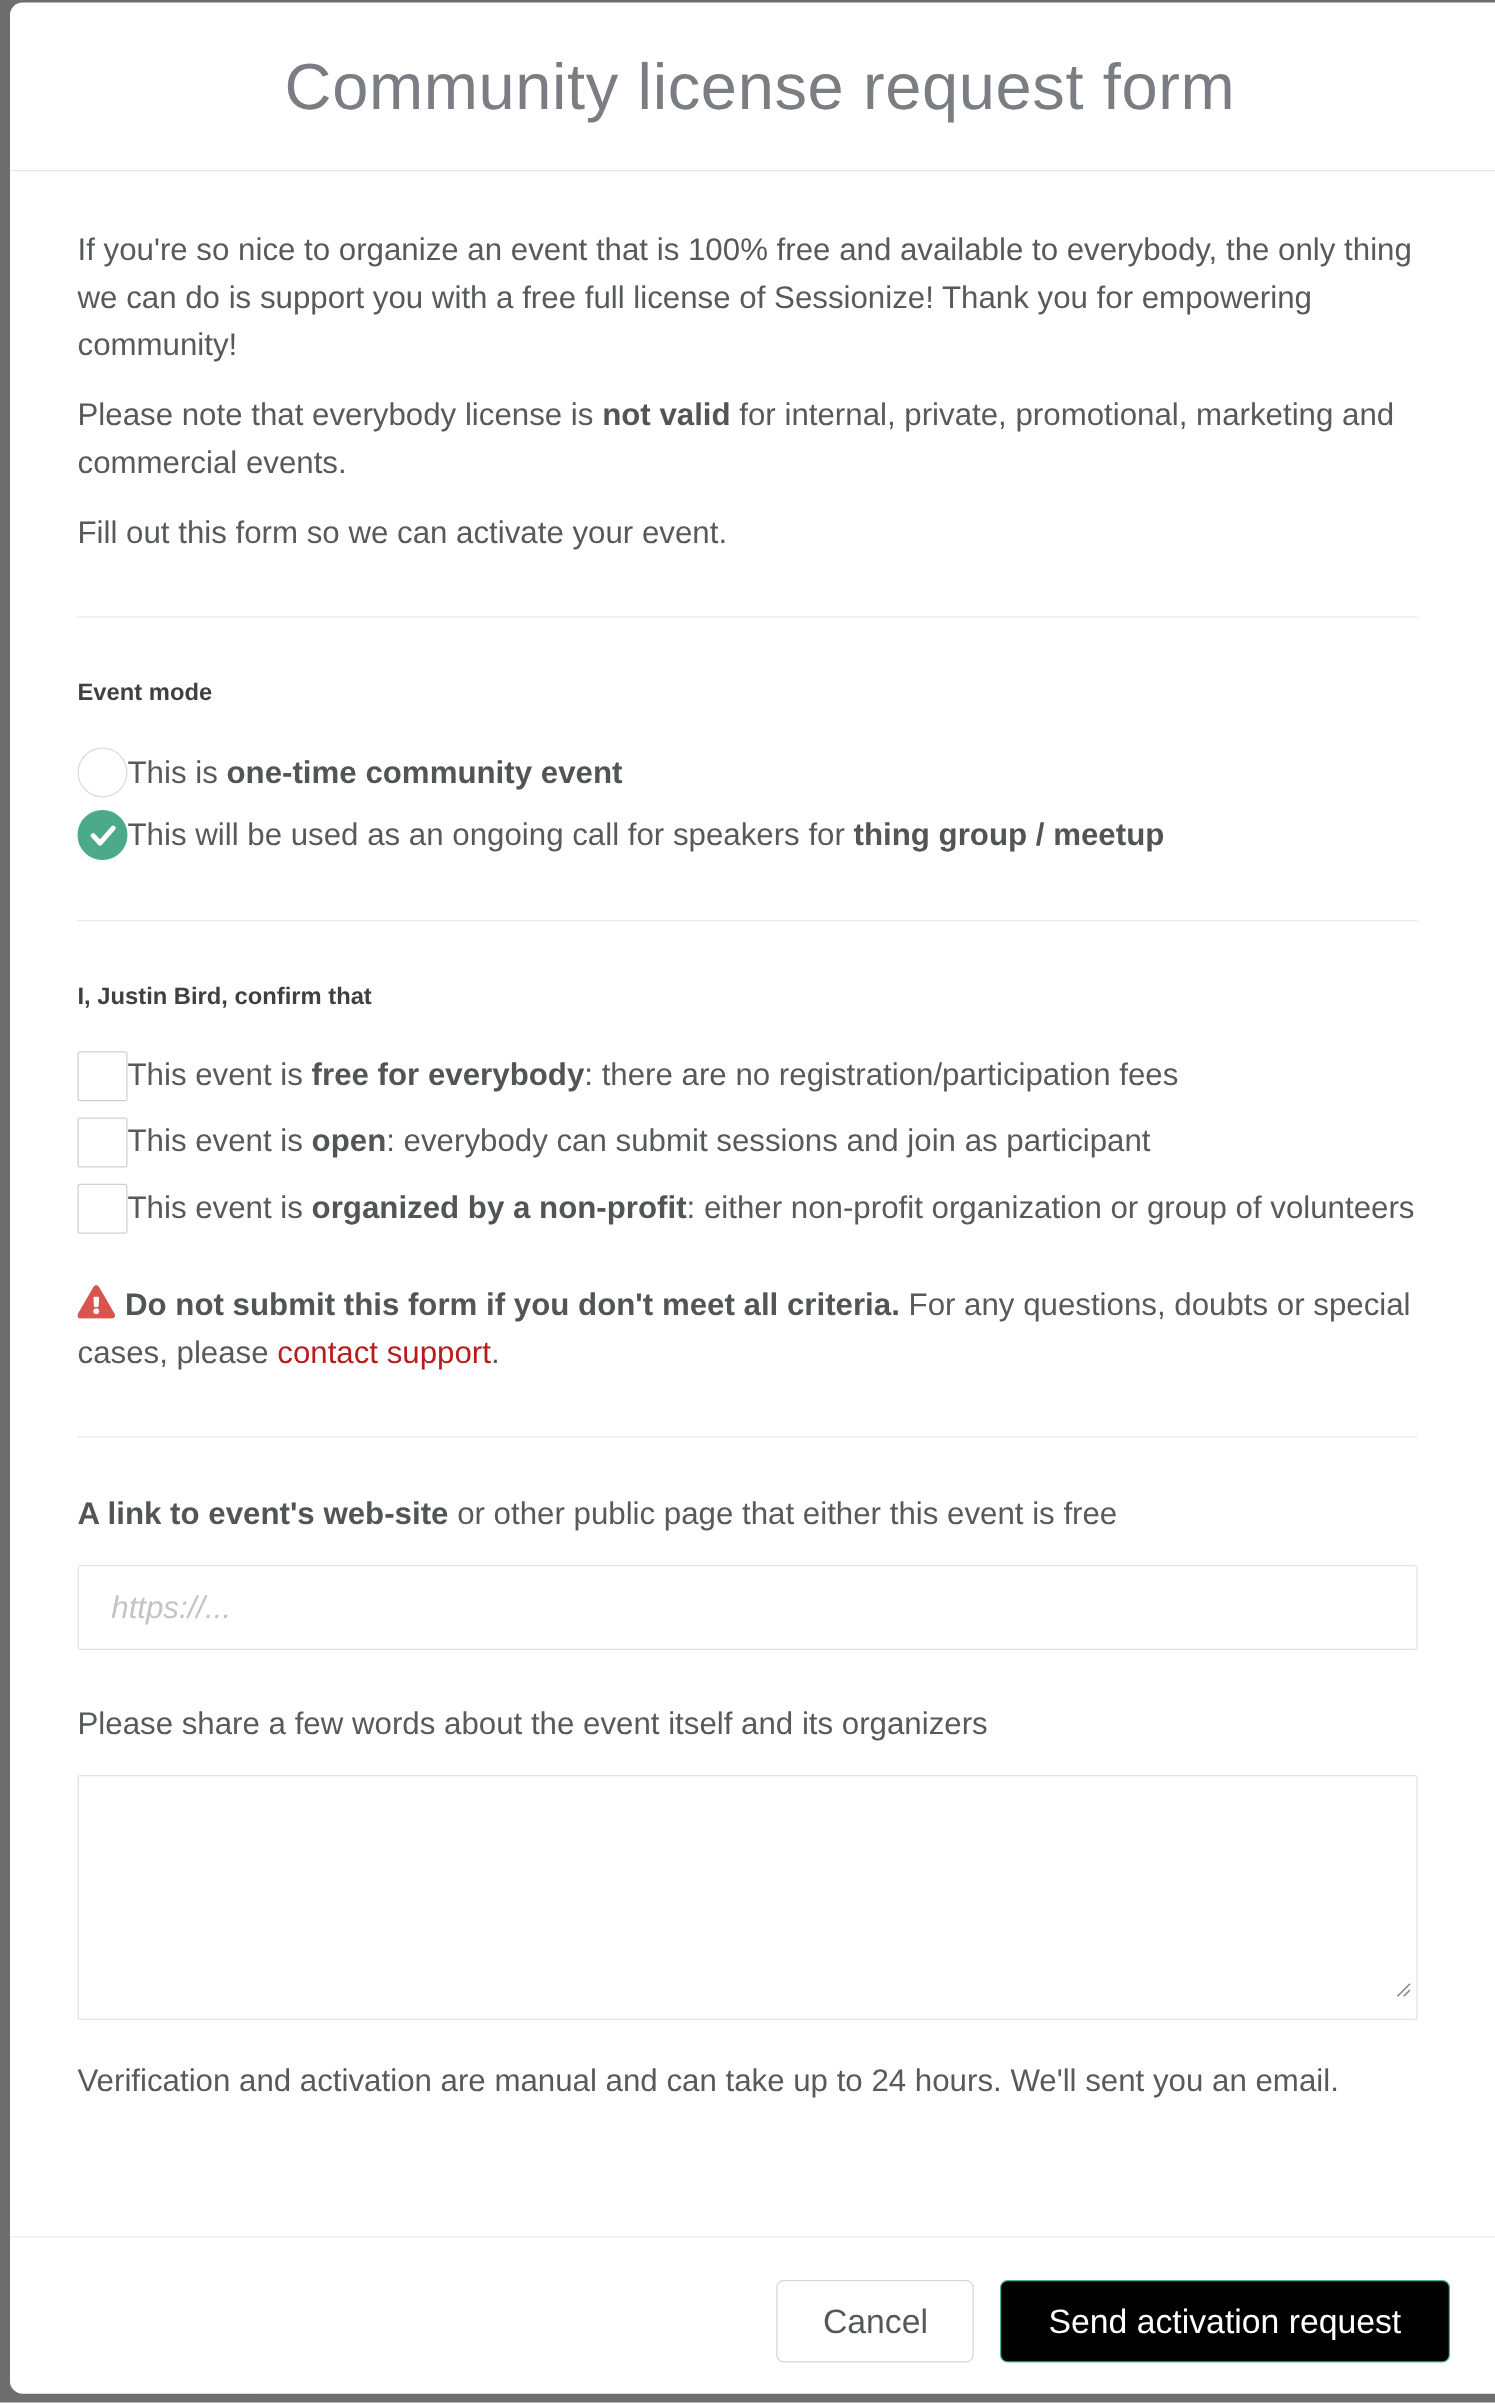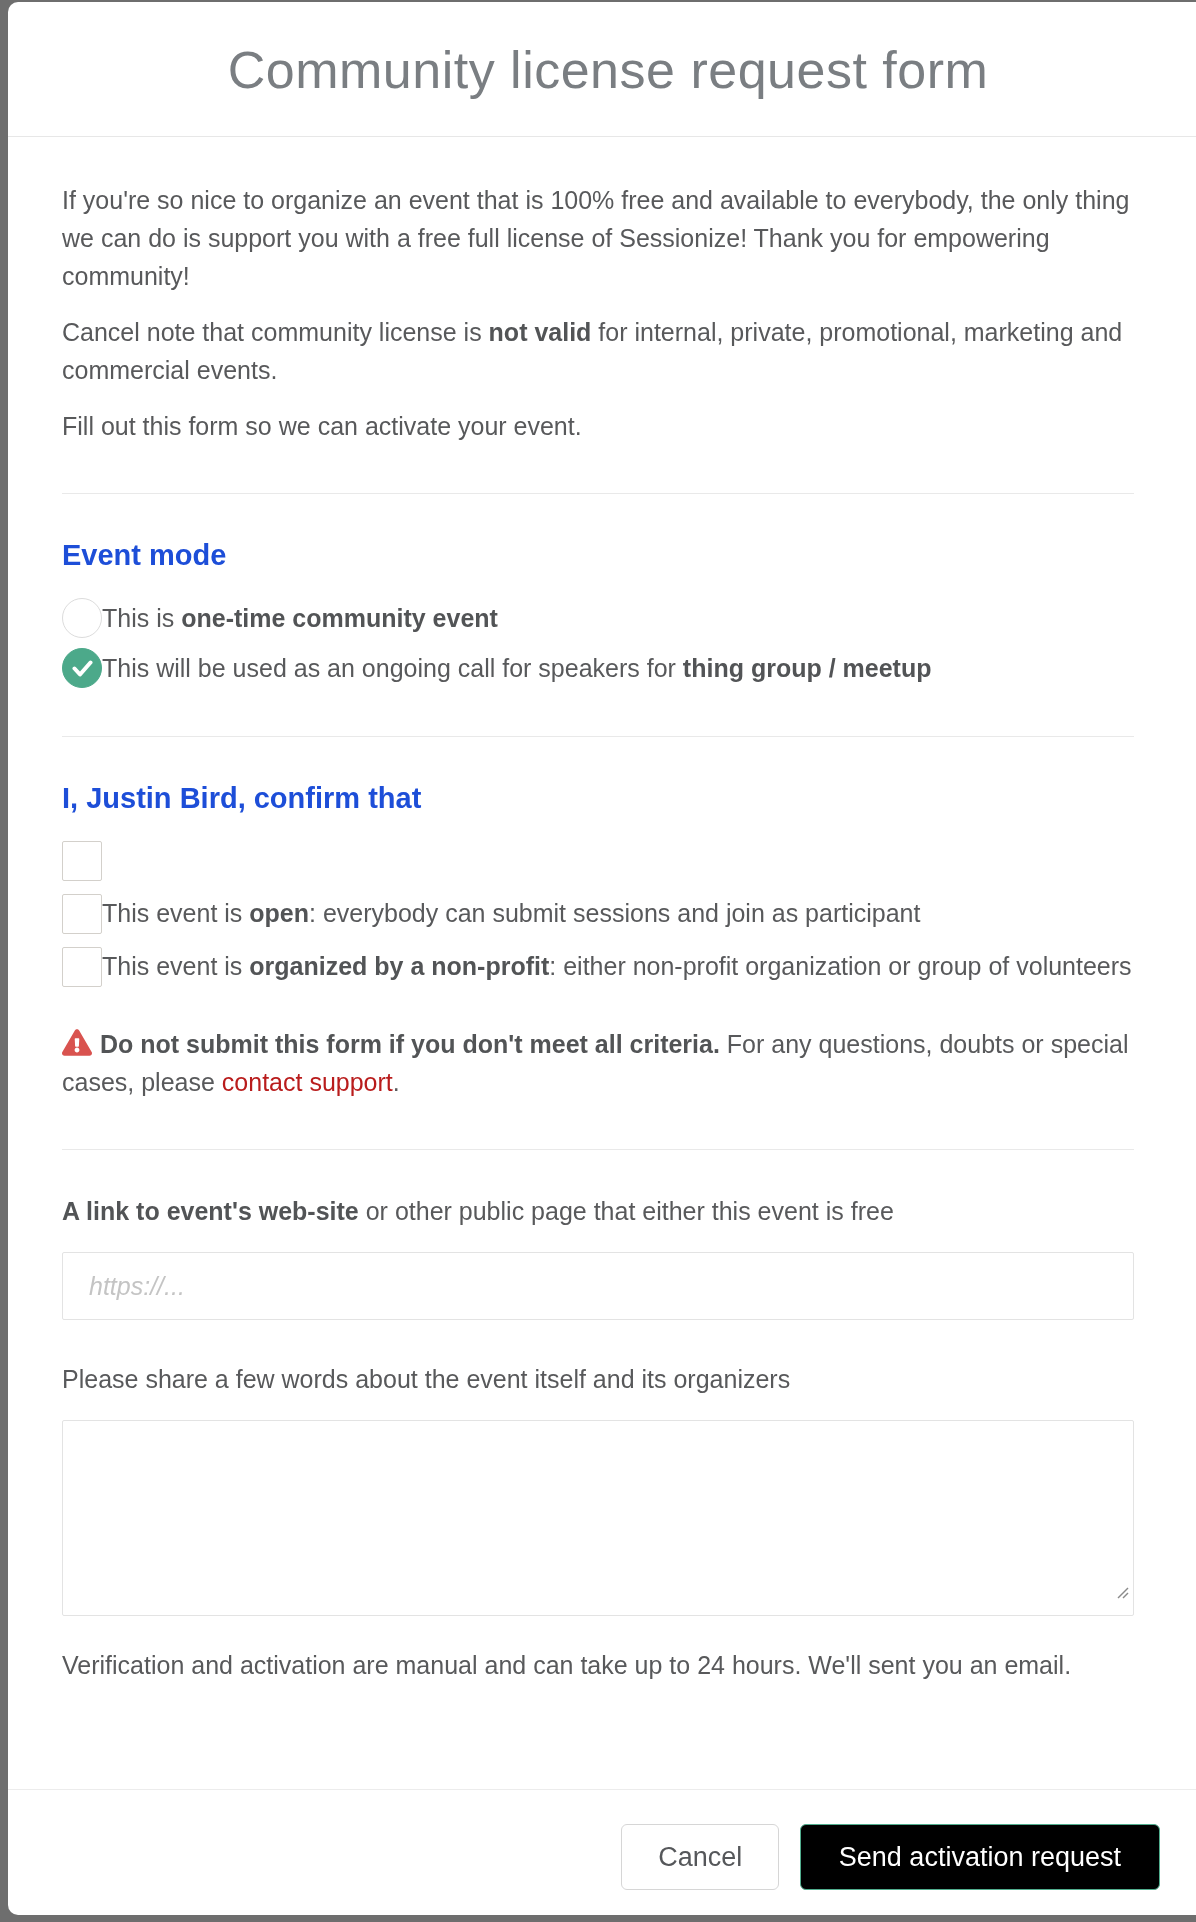--- a/index.html
+++ b/index.html
@@ -46,23 +46,23 @@
   .para { margin: 0 0 18px; }
   .para:last-of-type { margin-bottom: 0; }
   .para strong, .choice-label strong, .field-label strong, .warning strong { font-weight: 700; color: #525456; }
   .divider {
     border: 0;
     border-top: 1px solid #e9e9e9;
     margin: 48px 0 42px;
   }
   .section-heading {
     margin: 0 0 24px;
-    font-size: 29px;
+    font-size: 19px;
     font-weight: 700;
-    color: #1d4ed8;
+    color: #404040;
   }
   .choice-row {
     display: flex;
     align-items: center;
     margin-bottom: 10px;
   }
   .choice-row.top-align { align-items: flex-start; margin-bottom: 13px; }
   .radio {
     flex: 0 0 auto;
     width: 40px;
@@ -175,21 +175,21 @@
 <div class="modal">
 
   <div class="modal-header">
     <h1 class="modal-title">Community license request form</h1>
   </div>
 
   <div class="modal-body">
 
     <p class="para">If you're so nice to organize an event that is 100% free and available to everybody, the only thing we can do is support you with a free full license of Sessionize! Thank you for empowering community!</p>
 
-    <p class="para"><span>Cancel note that community license is </span><strong>not valid</strong><span> for internal, private, promotional, marketing and commercial events.</span></p>
+    <p class="para"><span>Please note that everybody license is </span><strong>not valid</strong><span> for internal, private, promotional, marketing and commercial events.</span></p>
 
     <p class="para">Fill out this form so we can activate your event.</p>
 
     <hr class="divider">
 
     <h3 class="section-heading">Event mode</h3>
 
     <div class="choice-row">
       <span class="radio"></span>
       <span class="choice-label"><span>This is </span><strong>one-time community event</strong></span>
@@ -203,20 +203,21 @@
       </span>
       <span class="choice-label"><span>This will be used as an ongoing call for speakers for </span><strong>thing group / meetup</strong></span>
     </div>
 
     <hr class="divider">
 
     <h3 class="section-heading">I, Justin Bird, confirm that</h3>
 
     <div class="choice-row top-align">
       <span class="checkbox"></span>
+      <span class="choice-label"><span>This event is </span><strong>free for everybody</strong><span>: there are no registration/participation fees</span></span>
     </div>
 
     <div class="choice-row top-align">
       <span class="checkbox"></span>
       <span class="choice-label"><span>This event is </span><strong>open</strong><span>: everybody can submit sessions and join as participant</span></span>
     </div>
 
     <div class="choice-row top-align">
       <span class="checkbox"></span>
       <span class="choice-label"><span>This event is </span><strong>organized by a non-profit</strong><span>: either non-profit organization or group of volunteers</span></span>

